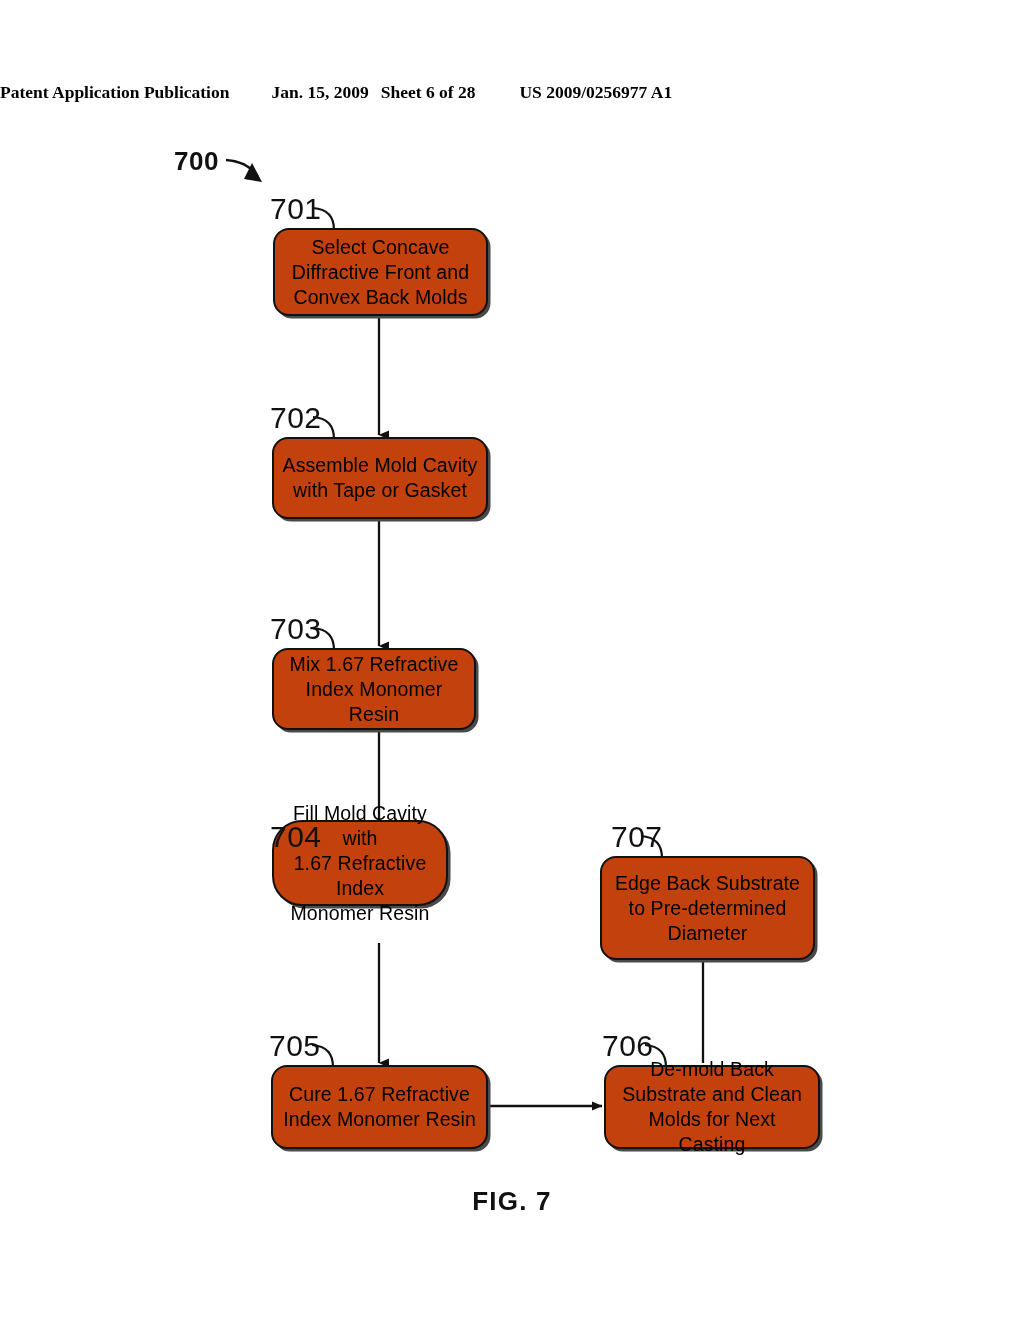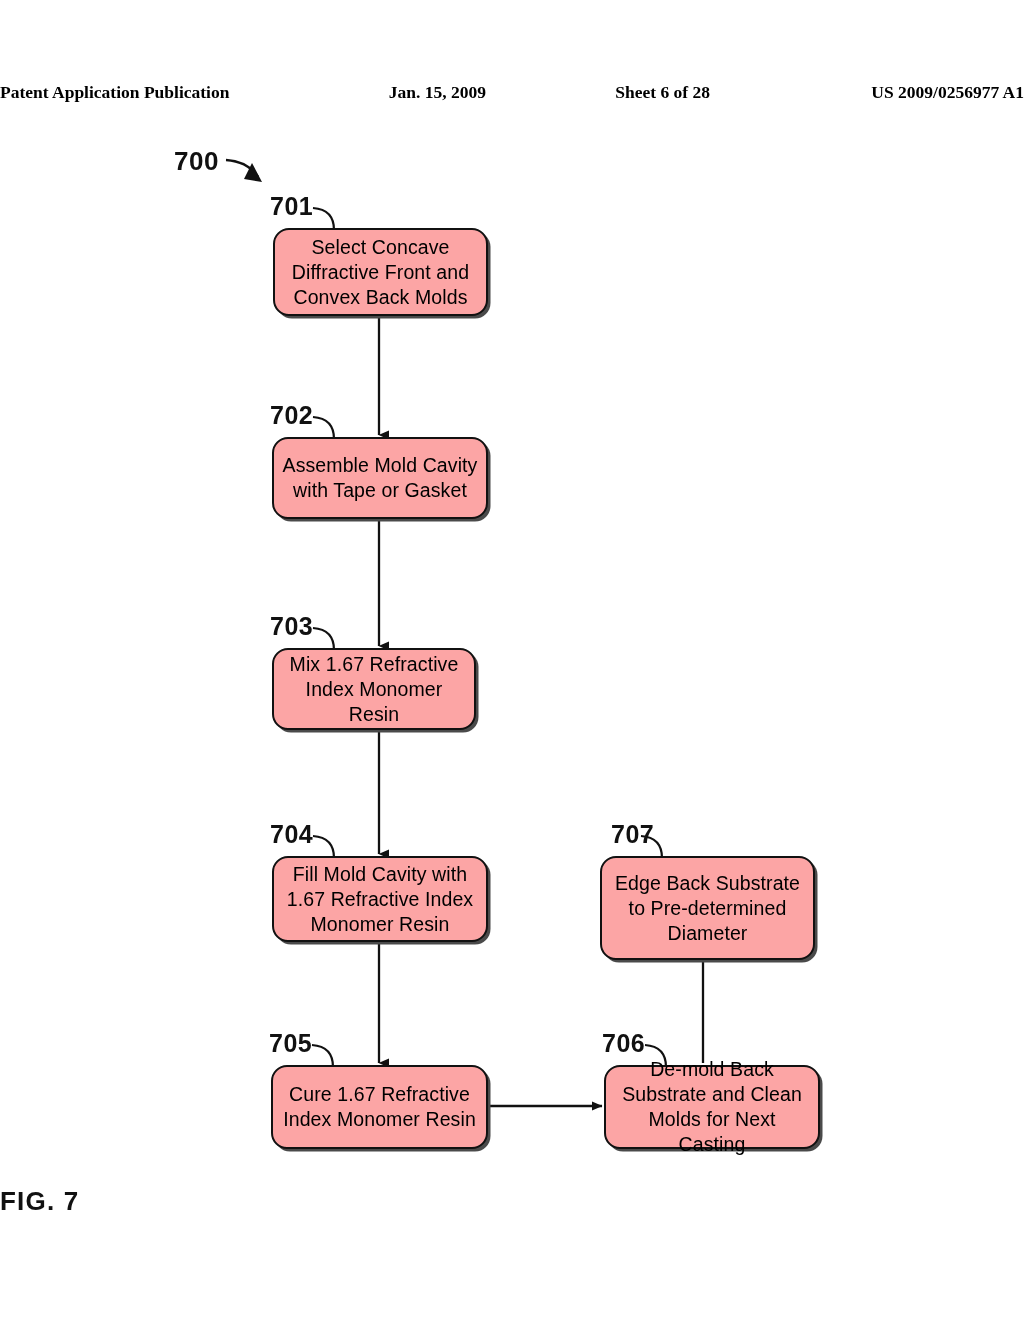--- a/index.html
+++ b/index.html
@@ -19,21 +19,21 @@
 
   
   .page-header {
     position: absolute;
     left: 0;
     top: 82px;
     width: 1024px;
     height: 26px;
     display: flex;
     align-items: baseline;
-    justify-content: space-between;
+    justify-content: flex-start;
     font-family: "Liberation Serif", serif;
     font-weight: bold;
     font-size: 17.5px;
     letter-spacing: 0px;
     white-space: nowrap;
   }
   .hdr-pub   { margin-right: 42px; }
   .hdr-date  { margin-right: 12px; }
   .hdr-sheet { margin-right: 44px; }
   .hdr-num   { }
@@ -53,59 +53,60 @@
     width: 1024px;
     height: 1320px;
   }
 
   
   .flow-box {
     position: absolute;
     box-sizing: border-box;
     border: 2.2px solid #111111;
     border-radius: 16px;
-    background: #fca5a5;
+    background: #c2410c;
     display: flex;
     align-items: center;
     justify-content: center;
     text-align: center;
     box-shadow: 3px 3px 0 -0.5px #4a4a4a;
     z-index: 3;
   }
   .flow-box .box-text {
     font-family: "Liberation Sans", sans-serif;
     font-size: 19.5px;
     line-height: 25px;
     letter-spacing: 0.1px;
     padding: 0 8px;
     white-space: pre-line;
   }
 
   
   .ref-label {
     position: absolute;
     font-family: "Liberation Sans", sans-serif;
-    font-size: 25px;
-    font-weight: 700;
+    font-size: 30px;
+    font-weight: 400;
     letter-spacing: 0.5px;
     color: #111111;
     z-index: 4;
     white-space: nowrap;
   }
   .ref-label.ref-700 {
     font-weight: bold;
     font-size: 26px;
   }
 
   
   #fig-caption {
     position: absolute;
     left: 0;
     top: 1186px;
     width: 1024px;
+    text-align: center;
     font-family: "Liberation Sans", sans-serif;
     font-weight: bold;
     font-size: 26px;
     letter-spacing: 1.2px;
     color: #111111;
   }
 </style>
 </head>
 <body>
 
@@ -174,21 +175,21 @@
   <div class="flow-box" style="left:272px; top:437px; width:216px; height:82px;">
     <span class="box-text">Assemble Mold Cavity
 with Tape or Gasket</span>
   </div>
 
   <div class="flow-box" style="left:272px; top:648px; width:204px; height:82px;">
     <span class="box-text">Mix 1.67 Refractive
 Index Monomer Resin</span>
   </div>
 
-  <div class="flow-box" style="left:272px; top:856px; width:216px; height:86px;">
+  <div class="flow-box" style="left:272px; top:820px; width:176px; height:86px;border-radius:30px;">
     <span class="box-text">Fill Mold Cavity with
 1.67 Refractive Index
 Monomer Resin</span>
   </div>
 
   <div class="flow-box" style="left:271px; top:1065px; width:217px; height:84px;">
     <span class="box-text">Cure 1.67 Refractive
 Index Monomer Resin</span>
   </div>
 

